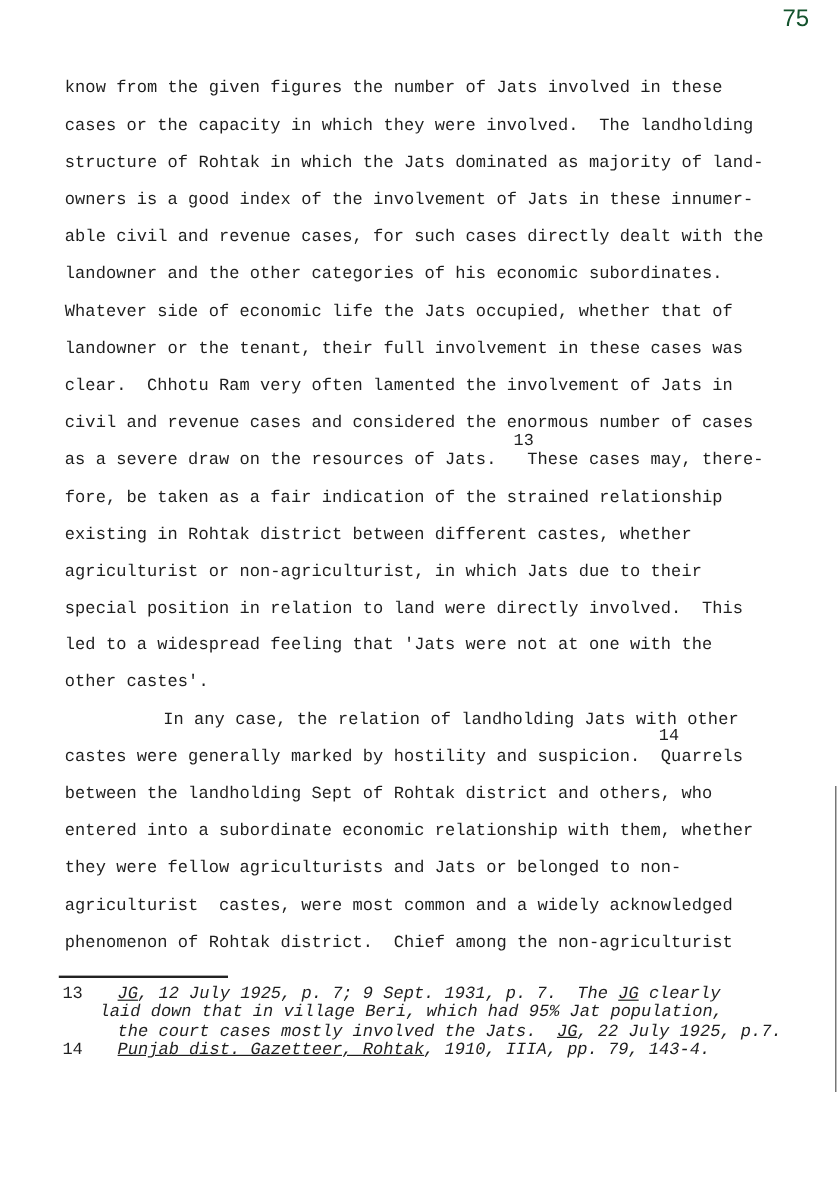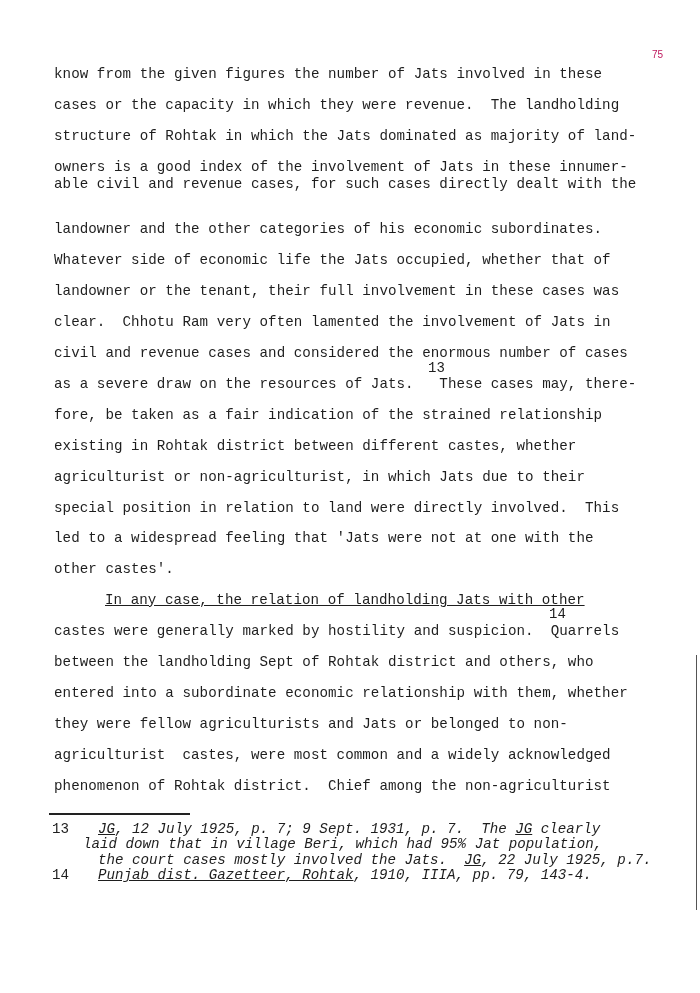--- a/index.html
+++ b/index.html
@@ -13,35 +13,34 @@
       position: relative;
       overflow: hidden;
       font-family: "Liberation Mono", "DejaVu Sans Mono", monospace;
       color: #1a1a1a;
     }
     .page-number {
       position: absolute;
       top: 5px;
       left: 652px;
       font-family: "Liberation Sans", "DejaVu Sans", sans-serif;
-      font-size: 10px;
-      color: #be185d;
-      margin-top: 44px;
+      font-size: 20px;
+      color: #14532d;
     }
     .body-line {
       position: absolute;
       left: 54px;
       font-size: 14.2px;
       letter-spacing: 0.05px;
       white-space: pre;
       line-height: 16px;
       color: #1e1e1e;
       text-align: center;
     }
-    .body-line.indent { left: 105px; text-decoration: underline; }
+    .body-line.indent { left: 136px; }
     .sup {
       position: absolute;
       font-size: 14px;
       white-space: pre;
       color: #1e1e1e;
     }
     .fn-rule {
       position: absolute;
       left: 49px;
       top: 813px;
@@ -76,24 +75,24 @@
     }
   </style>
 </head>
 <body>
 
 <div>
   <div class="page-number">75</div>
 
   <div>
     <div class="body-line" style="top:66px">know from the given figures the number of Jats involved in these</div>
-    <div class="body-line" style="top:97px">cases or the capacity in which they were revenue.  The landholding</div>
+    <div class="body-line" style="top:97px">cases or the capacity in which they were involved.  The landholding</div>
     <div class="body-line" style="top:128px">structure of Rohtak in which the Jats dominated as majority of land-</div>
     <div class="body-line" style="top:159px">owners is a good index of the involvement of Jats in these innumer-</div>
-    <div class="body-line" style="top:176px">able civil and revenue cases, for such cases directly dealt with the</div>
+    <div class="body-line" style="top:190px">able civil and revenue cases, for such cases directly dealt with the</div>
     <div class="body-line" style="top:221px">landowner and the other categories of his economic subordinates.</div>
     <div class="body-line" style="top:252px">Whatever side of economic life the Jats occupied, whether that of</div>
     <div class="body-line" style="top:283px">landowner or the tenant, their full involvement in these cases was</div>
     <div class="body-line" style="top:314px">clear.  Chhotu Ram very often lamented the involvement of Jats in</div>
     <div class="body-line" style="top:345px">civil and revenue cases and considered the enormous number of cases</div>
     <div class="sup" style="top:360px; left:428px">13</div>
     <div class="body-line" style="top:376px">as a severe draw on the resources of Jats.   These cases may, there-</div>
     <div class="body-line" style="top:407px">fore, be taken as a fair indication of the strained relationship</div>
     <div class="body-line" style="top:438px">existing in Rohtak district between different castes, whether</div>
     <div class="body-line" style="top:469px">agriculturist or non-agriculturist, in which Jats due to their</div>

